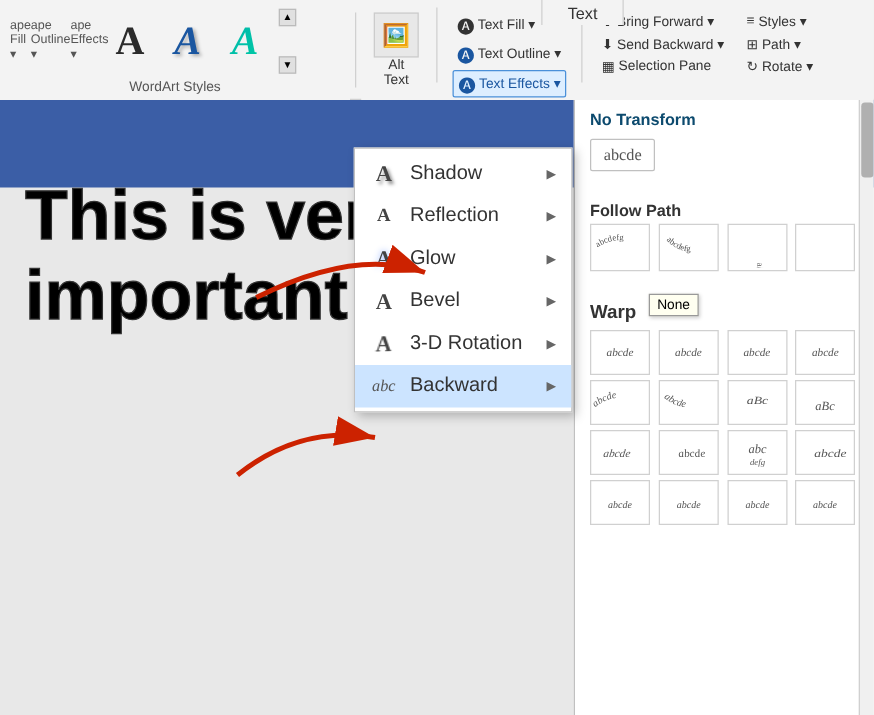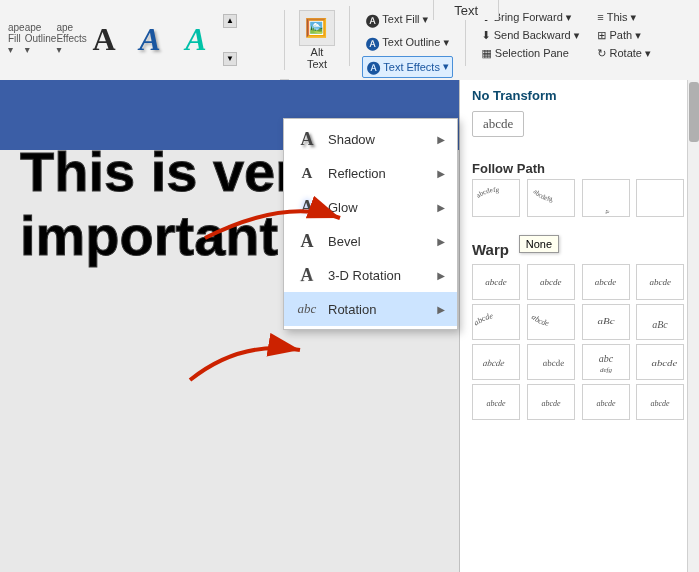--- a/index.html
+++ b/index.html
@@ -166,21 +166,21 @@
       width: 22px;
       height: 22px;
       display: flex;
       align-items: center;
       justify-content: center;
       font-size: 16px;
     }
 
     .dropdown-item-text {
       flex: 1;
-      font-size: 13px;
+      font-size: 16px;
     }
 
     .dropdown-arrow {
       font-size: 10px;
       color: #666;
     }
 
     
     .right-panel {
       position: absolute;
@@ -351,20 +351,21 @@
       <div style="display:flex;gap:2px;align-items:center;">
         <div class="wordart-sample wordart-a1">A</div>
         <div class="wordart-sample wordart-a2">A</div>
         <div class="wordart-sample wordart-a3">A</div>
       </div>
       <div class="ribbon-scroll">
         <div class="ribbon-scroll-btn">▲</div>
         <div class="ribbon-scroll-btn">▼</div>
       </div>
     </div>
+    <div class="ribbon-label">WordArt Styles</div>
   </div>
 
   <div class="ribbon-divider"></div>
 
   <div class="ribbon-right">
 
     <div style="display:flex;flex-direction:column;align-items:center;padding:4px 6px;font-size:11px;color:#333;cursor:pointer;">
       <div style="width:36px;height:36px;background:#e8e8e8;border:1px solid #ccc;display:flex;align-items:center;justify-content:center;font-size:18px;">🖼️</div>
       <span>Alt</span>
       <span>Text</span>
@@ -401,21 +402,21 @@
       </div>
       <div style="display:flex;align-items:center;gap:3px;cursor:pointer;padding:1px 3px;">
         <span>▦</span>
         <span>Selection Pane</span>
       </div>
     </div>
 
     <div style="display:flex;flex-direction:column;font-size:11px;color:#333;gap:3px;padding:4px 4px;">
       <div style="display:flex;align-items:center;gap:3px;cursor:pointer;padding:1px 3px;">
         <span>≡</span>
-        <span>This ▾</span>
+        <span>Styles ▾</span>
       </div>
       <div style="display:flex;align-items:center;gap:3px;cursor:pointer;padding:1px 3px;">
         <span>⊞</span>
         <span>Path ▾</span>
       </div>
       <div style="display:flex;align-items:center;gap:3px;cursor:pointer;padding:1px 3px;">
         <span>↻</span>
         <span>Rotate ▾</span>
       </div>
     </div>
@@ -460,21 +461,21 @@
     </div>
 
     <div class="dropdown-item">
       <div class="dropdown-item-icon" style="font-size:18px;font-weight:bold;font-family:serif;color:#444;transform:perspective(30px) rotateY(10deg);">A</div>
       <span class="dropdown-item-text">3-D Rotation</span>
       <span class="dropdown-arrow">▶</span>
     </div>
 
     <div class="dropdown-item active">
       <div class="dropdown-item-icon" style="font-size:13px;font-style:italic;font-family:serif;color:#555;">abc</div>
-      <span class="dropdown-item-text">Rotation</span>
+      <span class="dropdown-item-text">Backward</span>
       <span class="dropdown-arrow">▶</span>
     </div>
   </div>
 
   <div class="right-panel">
     <div class="panel-section">
       <div class="panel-section-title">No Transform</div>
       <div class="no-transform-box">
         <span>abcde</span>
       </div>

